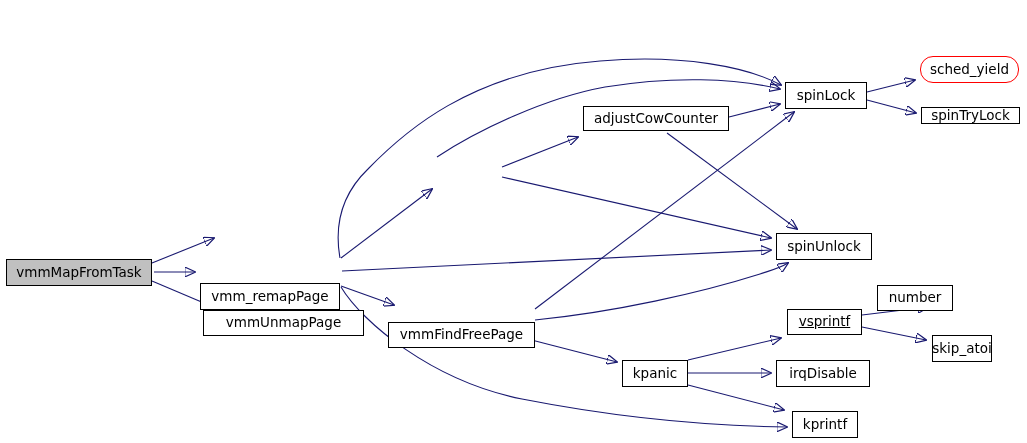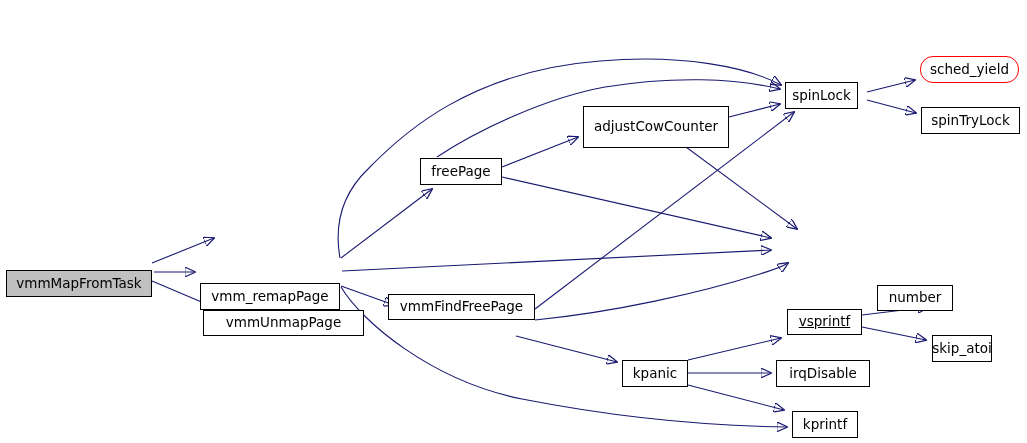--- a/index.html
+++ b/index.html
@@ -28,21 +28,21 @@
     background: #ffffff;
     color: #000000;
     font-size: 13.5px;
     display: flex;
     align-items: center;
     justify-content: center;
     white-space: nowrap;
     cursor: pointer;
     line-height: 1;
   }
-  .node.current { background: #c0c0c0; margin-top: 11px; }
+  .node.current { background: #c0c0c0; }
   .node.focus   { border: 1px solid #ff0000; }
 </style>
 </head>
 <body>
 
 <div class="graph">
 
   <svg class="edges" viewBox="0 0 1027 443" xmlns="http://www.w3.org/2000/svg">
     <defs>
       <marker id="arrow" viewBox="0 0 10 9" refX="9.3" refY="4.5" markerWidth="10" markerHeight="9" orient="auto">
@@ -70,26 +70,26 @@
     <path marker-end="url(#arrow)" d="M688,360 L781,338"></path>
     <path marker-end="url(#arrow)" d="M688,373 L771,373"></path>
     <path marker-end="url(#arrow)" d="M688,385 L784,410"></path>
     <path marker-end="url(#arrow)" d="M862,315 L928,307"></path>
     <path marker-end="url(#arrow)" d="M862,327 L926,340"></path>
   </svg>
 
   <div class="node current" style="left:6px;   top:259px; width:146px; height:27px;">vmmMapFromTask</div>
   <div class="node" style="left:200px; top:259px; width:140px; height:27px;margin-top:24px;">vmm_remapPage</div>
   <div class="node" style="left:203px; top:310px; width:161px; height:26px;">vmmUnmapPage</div>
-  <div class="node" style="left:420px; top:158px; width:82px;  height:27px;">freePage</div>
-  <div class="node" style="left:583px; top:106px; width:146px; height:42px;">adjustCowCounter</div>
-  <div class="node" style="left:785px; top:82px;  width:73px;  height:27px;">spinLock</div>
+  <div class="node" style="left:583px; top:106px; width:146px; height:25px;">adjustCowCounter</div>
+  <div class="node" style="left:785px; top:82px;  width:82px;  height:27px;">spinLock</div>
   <div class="node focus" style="left:920px; top:56px; width:99px; height:27px;border-radius:13px;">sched_yield</div>
-  <div class="node" style="left:921px; top:107px; width:99px;  height:27px;">spinTryLock</div>
-  <div class="node" style="left:388px; top:294px; width:147px; height:26px;">vmmFindFreePage</div>
+  <div class="node" style="left:921px; top:107px; width:99px;  height:17px;">spinTryLock</div>
+  <div class="node" style="left:776px; top:233px; width:96px;  height:27px;">spinUnlock</div>
+  <div class="node" style="left:388px; top:322px; width:147px; height:26px;">vmmFindFreePage</div>
   <div class="node" style="left:787px; top:309px; width:75px;  height:26px;text-decoration:underline;">vsprintf</div>
   <div class="node" style="left:877px; top:285px; width:76px;  height:26px;">number</div>
   <div class="node" style="left:932px; top:335px; width:60px;  height:27px;">skip_atoi</div>
   <div class="node" style="left:622px; top:360px; width:66px;  height:27px;">kpanic</div>
   <div class="node" style="left:776px; top:360px; width:94px;  height:27px;">irqDisable</div>
   <div class="node" style="left:792px; top:411px; width:66px;  height:27px;text-align:center;">kprintf</div>
 
 </div>
 
 </body></html>

